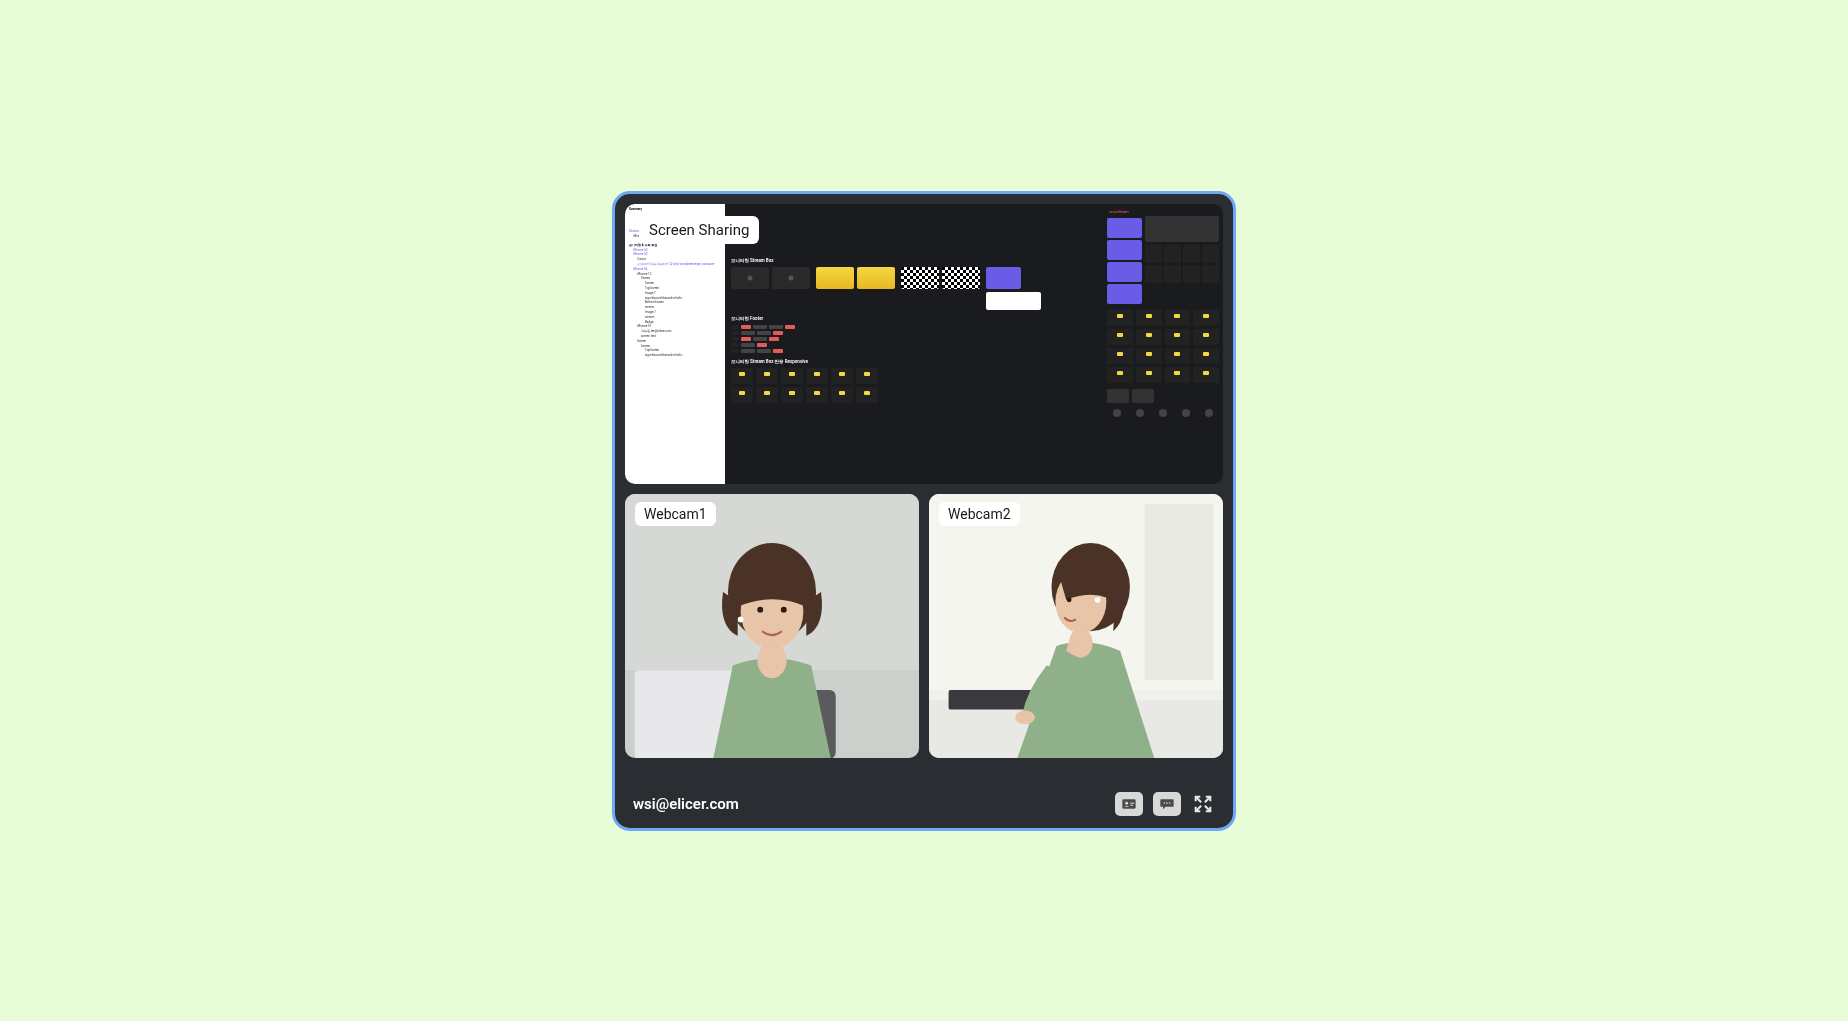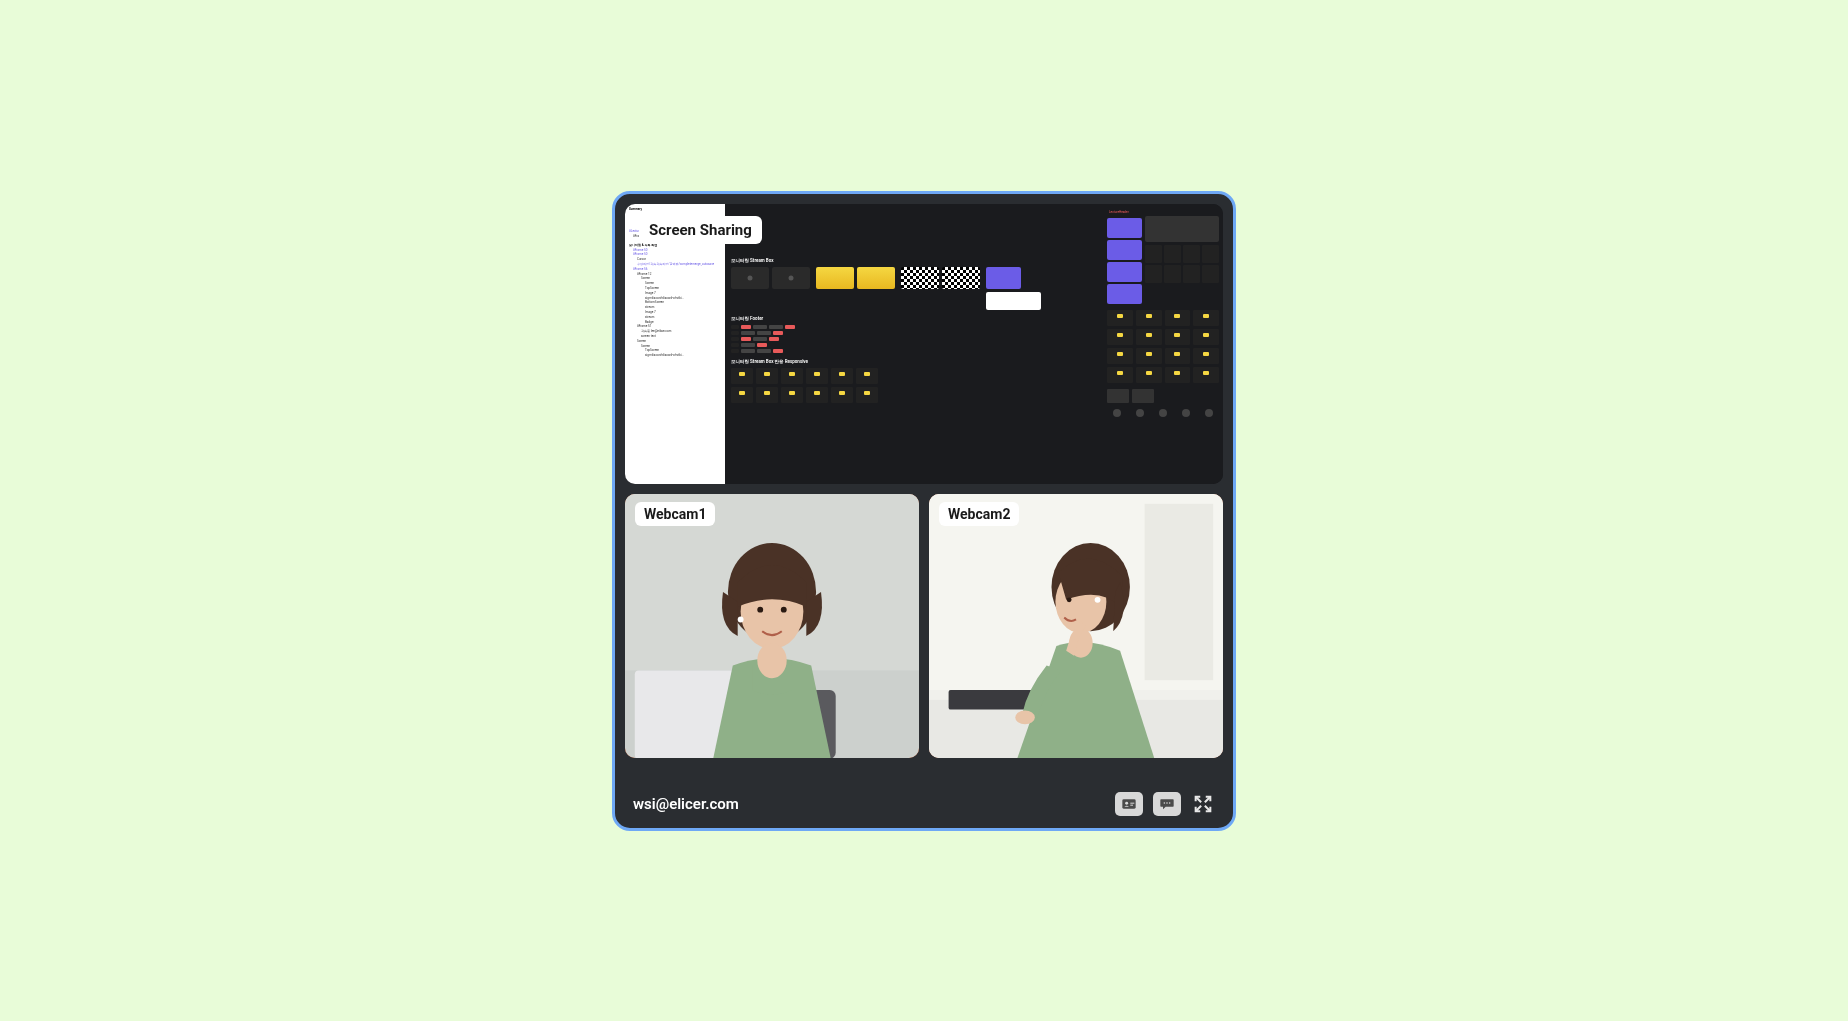--- a/index.html
+++ b/index.html
@@ -86,21 +86,21 @@
 .ss-right .sm { width: 22px; height: 14px; background: #333; border-radius: 1px; }
 
 .label-badge {
   position: absolute;
   top: 12px;
   left: 14px;
   background: #fff;
   border-radius: 6px;
   padding: 5px 10px;
   font-size: 15px;
-  font-weight: 700;
+  font-weight: 400;
   color: #1a1a1a;
   z-index: 5;
 }
 .label-badge.small {
   top: 8px;
   left: 10px;
   font-size: 14px;
   padding: 4px 9px;
 }
 .webcams {

